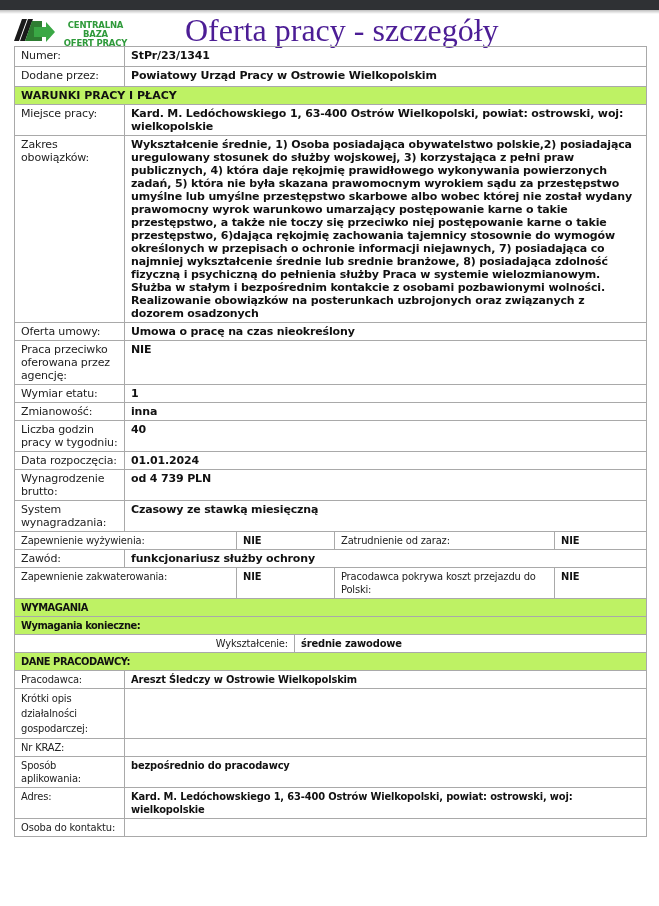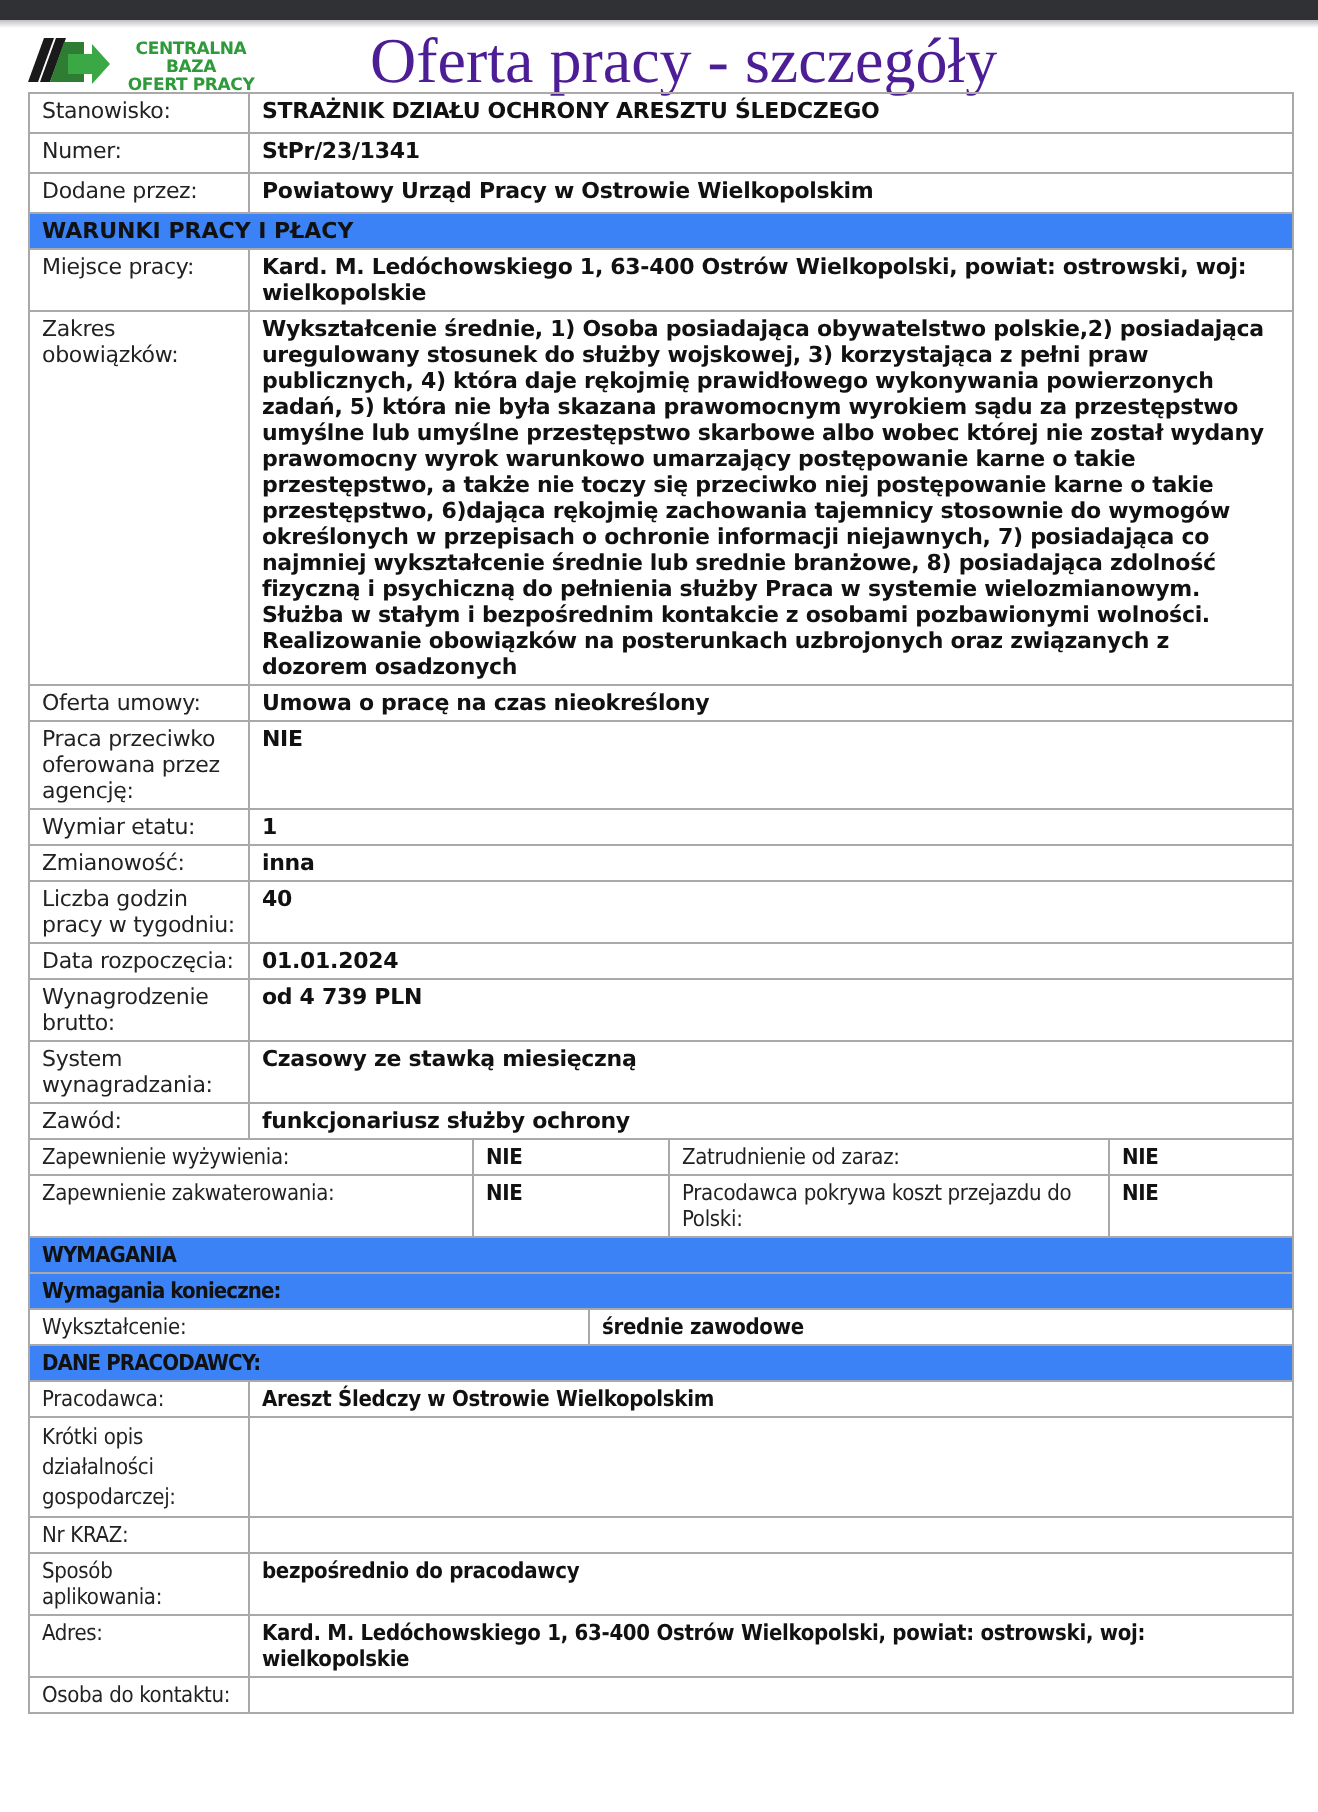--- a/index.html
+++ b/index.html
@@ -47,27 +47,27 @@
   }
   td.lbl {
     font-family:"DejaVu Sans", sans-serif; font-size:11px; color:#222;
     letter-spacing:-0.15px;
   }
   td.val {
     font-family:"DejaVu Sans", sans-serif; font-weight:bold; font-size:11px; color:#111;
     letter-spacing:-0.15px;
   }
   td.sec {
-    background:#3b82f6; font-weight:bold; font-size:11px;
+    background:#bef264; font-weight:bold; font-size:11px;
     padding:3px 6px 3px 6px;
   }
   tr.r1 td { height:15px; }
   .narrow { letter-spacing:-0.45px; font-stretch:condensed; }
   .lbl.narrow { font-size:11px; }
-  td.center { text-align:left; }
+  td.center { text-align:right; }
 </style>
 </head>
 <body>
 
 <div class="topbar"></div>
 <div class="topbar-shadow"></div>
 
 <div class="header">
   <div class="logo">
     <svg width="42" height="26" viewBox="0 0 42 26">
@@ -88,24 +88,20 @@
   <colgroup>
     <col style="width:110px">
     <col style="width:112px">
     <col style="width:58px">
     <col style="width:40px">
     <col style="width:220px">
     <col style="width:92px">
   </colgroup>
 
   <tbody>
-      <tr class="r1">
-    <td class="lbl">Stanowisko:</td>
-    <td class="val" colspan="5">STRAŻNIK DZIAŁU OCHRONY ARESZTU ŚLEDCZEGO</td>
-  </tr>
   <tr class="r1">
     <td class="lbl">Numer:</td>
     <td class="val" colspan="5">StPr/23/1341</td>
   </tr>
   <tr class="r1">
     <td class="lbl">Dodane przez:</td>
     <td class="val" colspan="5">Powiatowy Urząd Pracy w Ostrowie Wielkopolskim</td>
   </tr>
 
   <tr>
@@ -145,31 +141,31 @@
     <td class="val" colspan="5">01.01.2024</td>
   </tr>
   <tr>
     <td class="lbl">Wynagrodzenie brutto:</td>
     <td class="val" colspan="5">od 4 739 PLN</td>
   </tr>
   <tr>
     <td class="lbl">System wynagradzania:</td>
     <td class="val" colspan="5">Czasowy ze stawką miesięczną</td>
   </tr>
-  <tr>
-    <td class="lbl">Zawód:</td>
-    <td class="val" colspan="5">funkcjonariusz służby ochrony</td>
-  </tr>
-
   <tr>
     <td class="lbl narrow" colspan="2">Zapewnienie wyżywienia:</td>
     <td class="val narrow" colspan="2">NIE</td>
     <td class="lbl narrow">Zatrudnienie od zaraz:</td>
     <td class="val narrow">NIE</td>
   </tr>
+
+  <tr>
+    <td class="lbl">Zawód:</td>
+    <td class="val" colspan="5">funkcjonariusz służby ochrony</td>
+  </tr>
   <tr>
     <td class="lbl narrow" colspan="2">Zapewnienie zakwaterowania:</td>
     <td class="val narrow" colspan="2">NIE</td>
     <td class="lbl narrow">Pracodawca pokrywa koszt przejazdu do Polski:</td>
     <td class="val narrow">NIE</td>
   </tr>
 
   <tr>
     <td class="sec narrow" colspan="6">WYMAGANIA</td>
   </tr>

